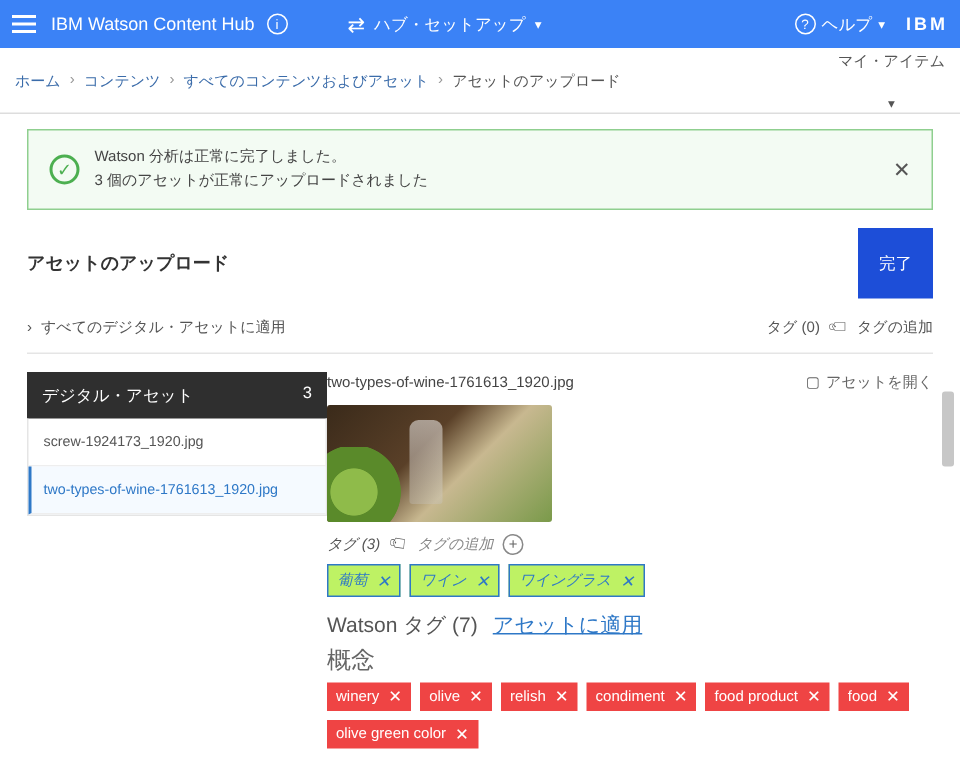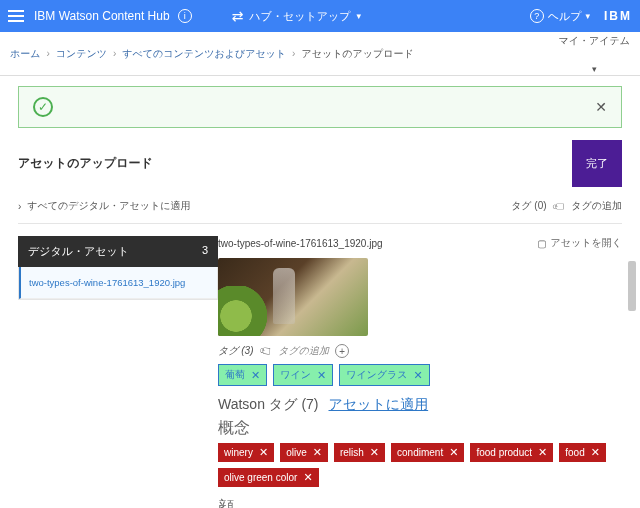--- a/index.html
+++ b/index.html
@@ -32,21 +32,21 @@
 
 
 .alert { border: 1px solid #8fcf8f; background: #f3fbf3; padding: 10px 14px; display: flex; align-items: center; gap: 10px; margin-bottom: 12px; }
 .alert .check { width: 20px; height: 20px; border: 2px solid #4caf50; border-radius: 50%; color: #4caf50; display: flex; align-items: center; justify-content: center; font-size: 12px; }
 .alert-text p { font-size: 10px; color: #444; line-height: 1.6; }
 .alert .close { margin-left: auto; font-size: 14px; color: #555; cursor: pointer; }
 
 
 .head-row { display: flex; align-items: center; margin-bottom: 6px; }
 .head-row h1 { font-size: 12px; font-weight: bold; }
-.done-btn { margin-left: auto; background: #4c1d95; color: #fff; padding: 16px 14px; font-size: 11px; cursor: pointer; text-align: center; }
+.done-btn { margin-left: auto; background: #1d4ed8; color: #fff; padding: 16px 14px; font-size: 11px; cursor: pointer; text-align: center; }
 
 .apply-row { display: flex; align-items: center; padding: 6px 0 10px 0; border-bottom: 1px solid #e5e5e5; font-size: 10px; color: #555; gap: 6px; margin-bottom: 12px; }
 .apply-row .right { margin-left: auto; display: flex; align-items: center; gap: 6px; }
 .tag-icon { display: inline-block; transform: rotate(-45deg); }
 
 
 .body { display: flex; }
 .codark, .col-left { width: 200px; }
 .dark-head { background: #2f2f2f; color: #fff; padding: 8px 10px; font-size: 11px; display: flex; }
 .dark-head .count { margin-left: auto; }
@@ -60,22 +60,22 @@
 .thumb-img { width: 150px; height: 78px; position: relative; overflow: hidden; border-radius: 2px; margin-bottom: 8px; background: linear-gradient(135deg, #3a2a1a 0%, #5a4028 40%, #c8b890 60%, #7a9a4a 100%); }
 .thumb-img::before { content: ""; position: absolute; left: 55px; top: 10px; width: 22px; height: 56px; background: linear-gradient(180deg, rgba(255,255,255,.5), rgba(200,200,200,.3)); border-radius: 6px 6px 2px 2px; }
 .thumb-img::after { content: ""; position: absolute; left: 0; bottom: 0; width: 60px; height: 50px; background: radial-gradient(circle at 30% 60%, #8fbb4a 0 30%, #5a8a2a 31% 60%, transparent 61%); }
 
 .tag-row { display: flex; align-items: center; gap: 6px; font-size: 10px; color: #555; margin-bottom: 6px; font-style: italic; }
 .tag-input { color: #888; }
 .plus-circ { width: 14px; height: 14px; border: 1px solid #888; border-radius: 50%; display: flex; align-items: center; justify-content: center; font-size: 10px; color: #666; cursor: pointer; }
 
 .chips { display: flex; flex-wrap: wrap; gap: 6px; margin-bottom: 10px; }
 .chip { display: inline-flex; align-items: center; gap: 6px; padding: 3px 6px; font-size: 10px; }
-.chip.blue { border: 1px solid #2e78c7; color: #2e78c7; background: #86efac; }
-.chip.purple { background: #b91c1c; color: #fff; }
+.chip.blue { border: 1px solid #2e78c7; color: #2e78c7; background: #bef264; font-style: italic; }
+.chip.purple { background: #ef4444; color: #fff; }
 .chip .x { cursor: pointer; font-size: 11px; }
 
 .watson-row { display: flex; align-items: center; gap: 10px; font-size: 14px; color: #555; margin-bottom: 4px; }
 .link { color: #2e78c7; text-decoration: underline; cursor: pointer; }
 .sub-label { font-size: 16px; color: #666; margin: 4px 0 4px 0; font-family: Liberation Mono, monospace; }
 .small-note { font-size: 9px; color: #777; margin-top: 4px; }
 
 .watermark { position: absolute; right: 4px; bottom: 2px; font-size: 14px; color: rgba(0,0,0,.25); font-style: italic; font-weight: bold; }
 </style>
 </head>
@@ -115,20 +115,24 @@
   <div class="my-items">
     <span>マイ・アイテム</span>
     <span class="chev">▾</span>
   </div>
 </div>
 
 <div class="wrap">
 
   <div class="alert">
     <div class="check">✓</div>
+    <div class="alert-text">
+      <p>Watson 分析は正常に完了しました。</p>
+      <p>3 個のアセットが正常にアップロードされました</p>
+    </div>
     <div class="close">✕</div>
   </div>
 
   <div class="head-row">
     <h1>アセットのアップロード</h1>
     <div class="done-btn">完了</div>
   </div>
 
   <div class="apply-row">
     <span>›</span>
@@ -140,20 +144,21 @@
     </div>
   </div>
 
   <div class="body">
     <div class="col-left">
       <div class="dark-head">
         <span>デジタル・アセット</span>
         <span class="count">3</span>
       </div>
       <div class="asset-list">
+        <div class="asset-item">screw-1924173_1920.jpg</div>
         <div class="asset-item selected">two-types-of-wine-1761613_1920.jpg</div>
       </div>
     </div>
 
     <div class="col-right">
       <div class="file-row">
         <span>two-types-of-wine-1761613_1920.jpg</span>
         <div class="open-asset">
           <span>▢</span>
           <span>アセットを開く</span>

